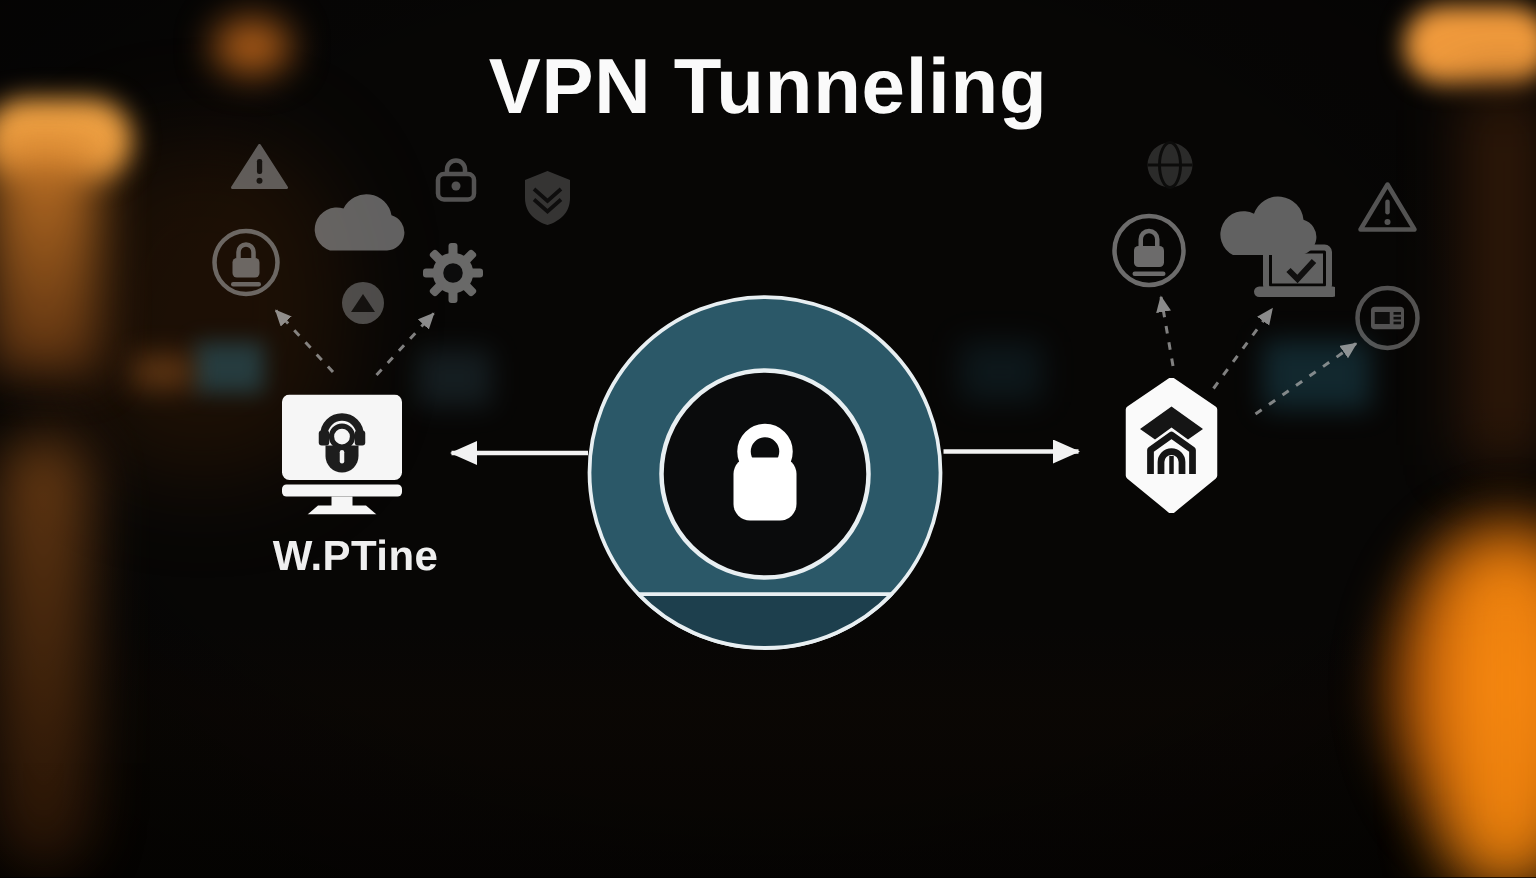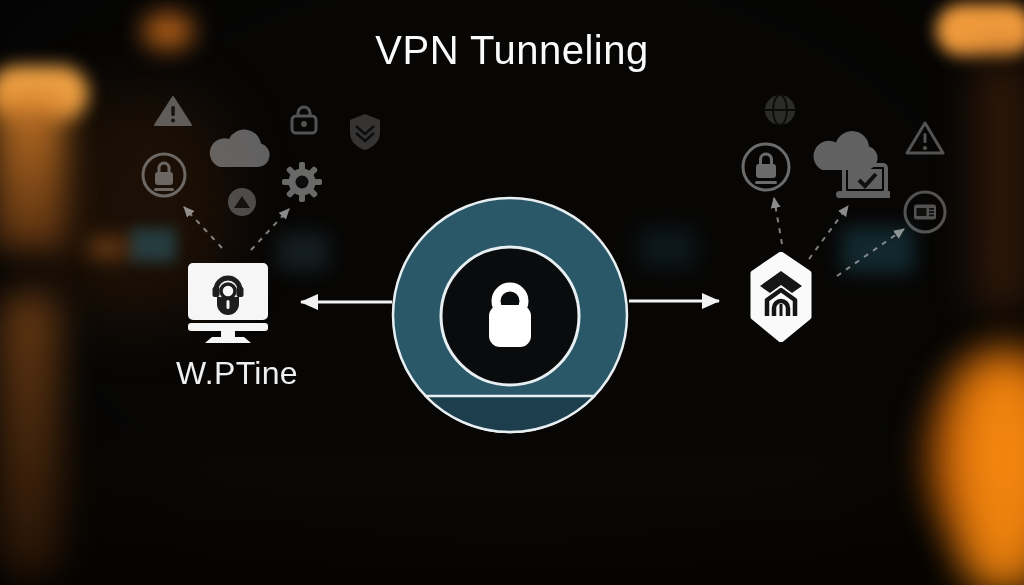--- a/index.html
+++ b/index.html
@@ -24,22 +24,22 @@
   .col-l{left:-6px;top:95px;width:72px;height:155px;background:linear-gradient(#d07c28,#5e3210);filter:blur(16px);opacity:.9;}
   .ref-l{left:-2px;top:290px;width:62px;height:290px;background:linear-gradient(#a55c1d,#3a1d08);filter:blur(18px);opacity:.6;border-radius:40px;}
   .cap-tr{left:936px;top:4px;width:98px;height:52px;background:#f09a3c;filter:blur(8px);border-radius:26px;}
   .col-r{left:975px;top:60px;width:55px;height:250px;background:#40200a;filter:blur(20px);opacity:.7;}
   .glow-br{left:834px;top:260px;width:220px;height:340px;
            background:radial-gradient(ellipse 60% 52% at 78% 58%, #f07a12 0%, #a85207 42%, rgba(60,28,4,0) 75%);
            filter:blur(12px);}
   .strip-br{left:964px;top:360px;width:80px;height:235px;background:#f6880f;filter:blur(22px);opacity:.9;border-radius:40px;}
   
   .title{left:0;top:28px;width:1024px;text-align:center;color:#fafafa;
-         font-size:40px;font-weight:400;letter-spacing:.5px;}
-  .node-label{width:170px;text-align:center;color:#efefef;font-size:32px;font-weight:400;letter-spacing:.3px;}
+         font-size:52px;font-weight:700;letter-spacing:.5px;}
+  .node-label{width:170px;text-align:center;color:#efefef;font-size:28px;font-weight:700;letter-spacing:.3px;}
   .lbl-left{left:152px;top:355px;}
   .lbl-right{left:700px;top:356px;}
   svg{display:block;}
   .icon{position:absolute;}
 </style>
 </head>
 <body>
 
 <div id="stage">
 

